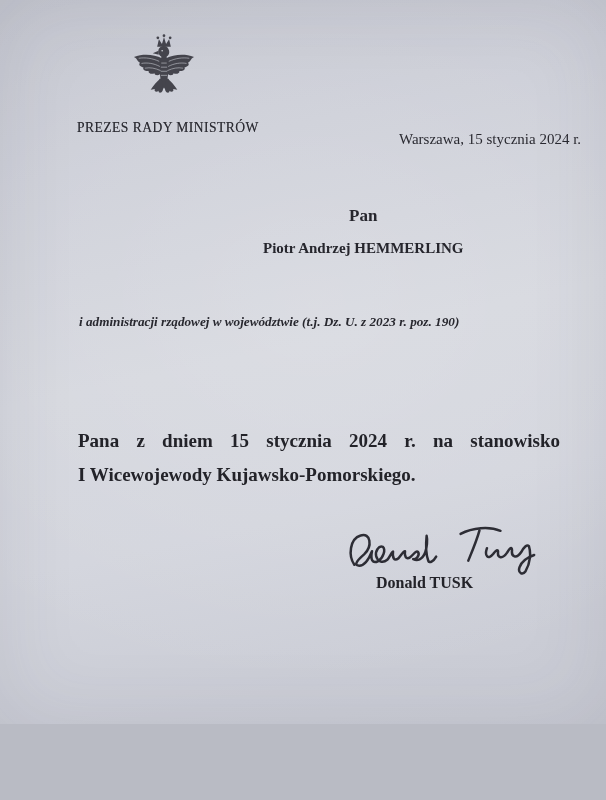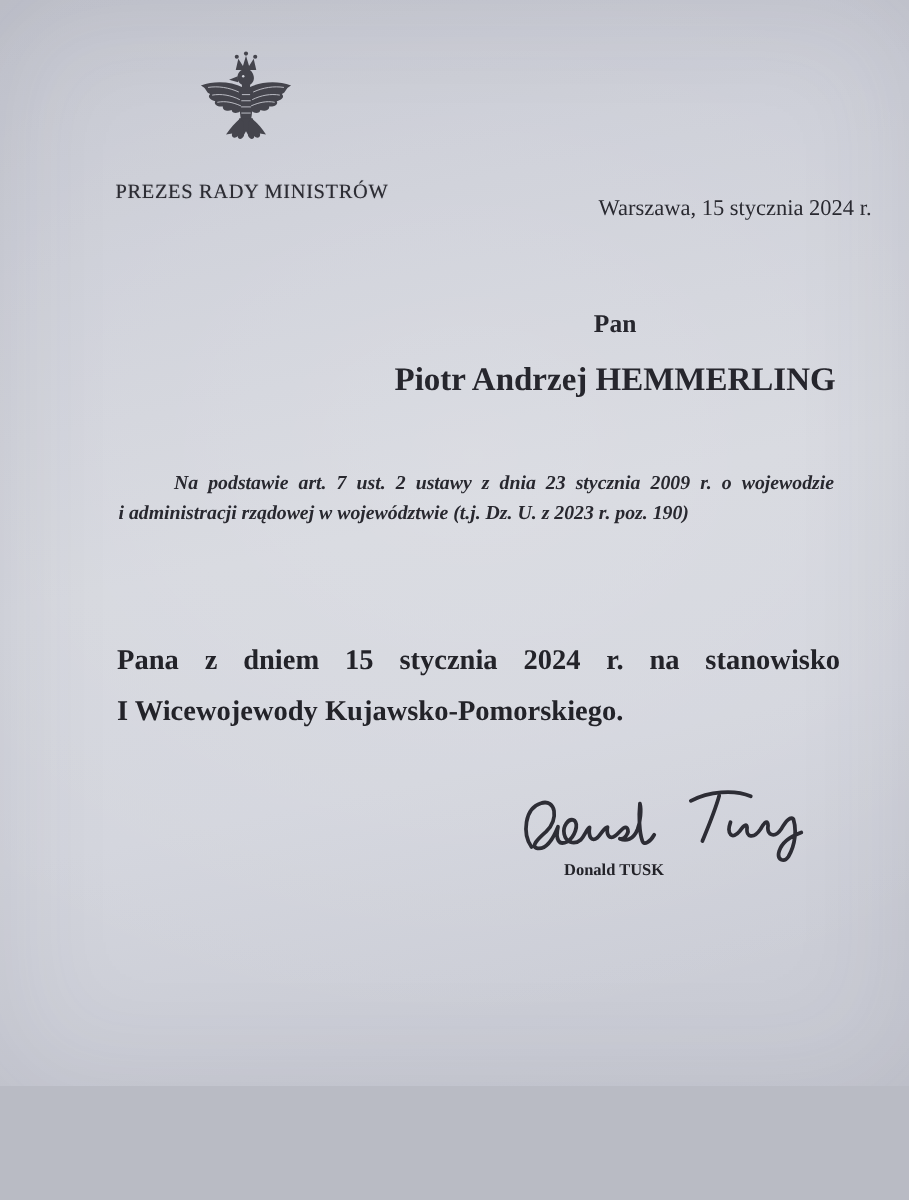--- a/index.html
+++ b/index.html
@@ -49,21 +49,21 @@
   .addressee {
     left: 263px; top: 206px;
     font-weight: bold;
     text-align: center;
   }
   .addressee .salutation {
     font-size: 17px;
     margin-bottom: 14px;
   }
   .addressee .name {
-    font-size: 22px;
+    font-size: 15px;
     white-space: nowrap;
   }
   .legal {
     left: 79px; top: 312px;
     width: 477px;
     font-size: 13.2px;
     font-style: italic;
     font-weight: bold;
     line-height: 20px;
     color: #28282f;
@@ -97,21 +97,21 @@
     white-space: nowrap;
   }
   .body-par .l2 { text-align: left; white-space: nowrap; }
 
   .signature-svg {
     left: 340px; top: 519px;
     width: 232px; height: 62px;
   }
   .signer-name {
     left: 376px; top: 574px;
-    font-size: 11px;
+    font-size: 16px;
     font-weight: bold;
     white-space: nowrap;
     color: #232329;
   }
 </style>
 </head>
 <body>
 
 <div class="photo">
 
@@ -157,21 +157,20 @@
   <div class="abs office-title">PREZES RADY MINISTRÓW</div>
 
   <div class="abs place-date">Warszawa, 15 stycznia 2024 r.</div>
 
   <div class="abs addressee">
     <div class="salutation">Pan</div>
     <div class="name">Piotr Andrzej HEMMERLING</div>
   </div>
 
   <div class="abs legal">
-    <div class="l1">Na podstawie art. 7 ust. 2 ustawy z dnia 23 stycznia 2009 r. o wojewodzie</div>
     <div class="l2">i administracji rządowej w województwie (t.j. Dz. U. z 2023 r. poz. 190)</div>
   </div>
 
 
   <div class="abs body-par">
     <div class="l1">Pana z dniem 15 stycznia 2024 r. na stanowisko</div>
     <div class="l2">I Wicewojewody Kujawsko-Pomorskiego.</div>
   </div>
 
   <svg class="abs signature-svg" viewBox="0 0 232 62" preserveAspectRatio="xMidYMid meet" aria-hidden="true">

